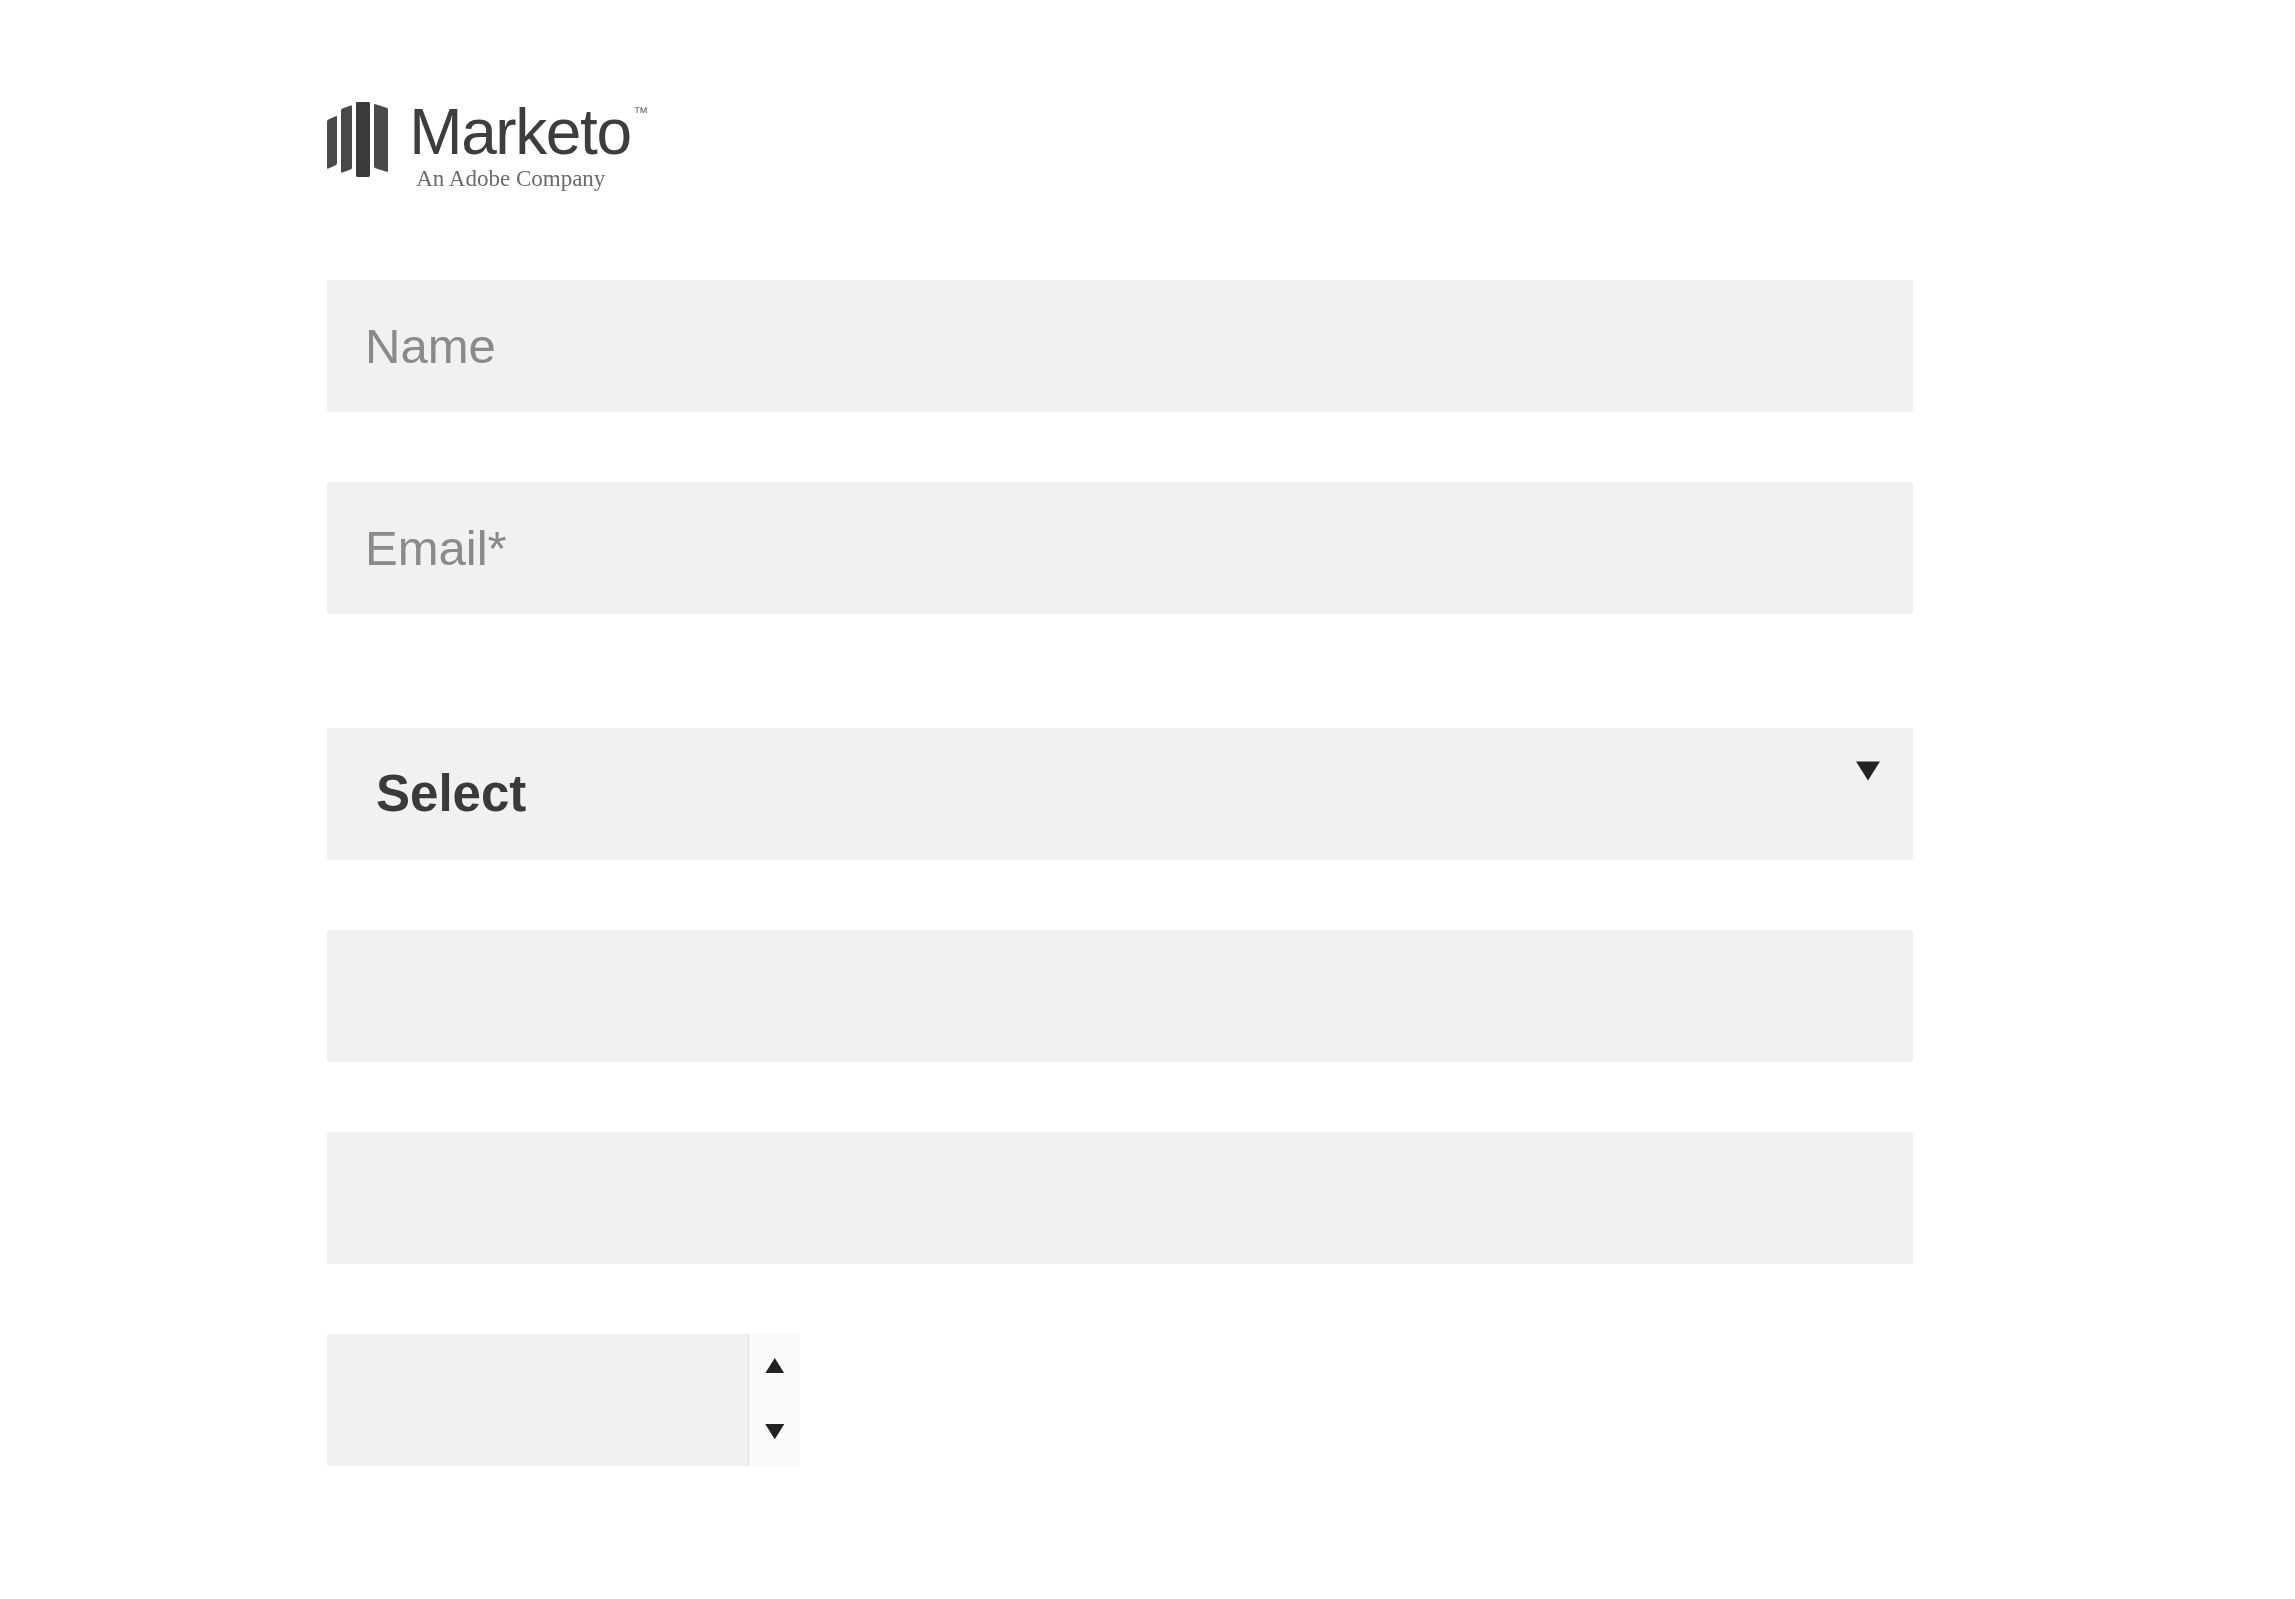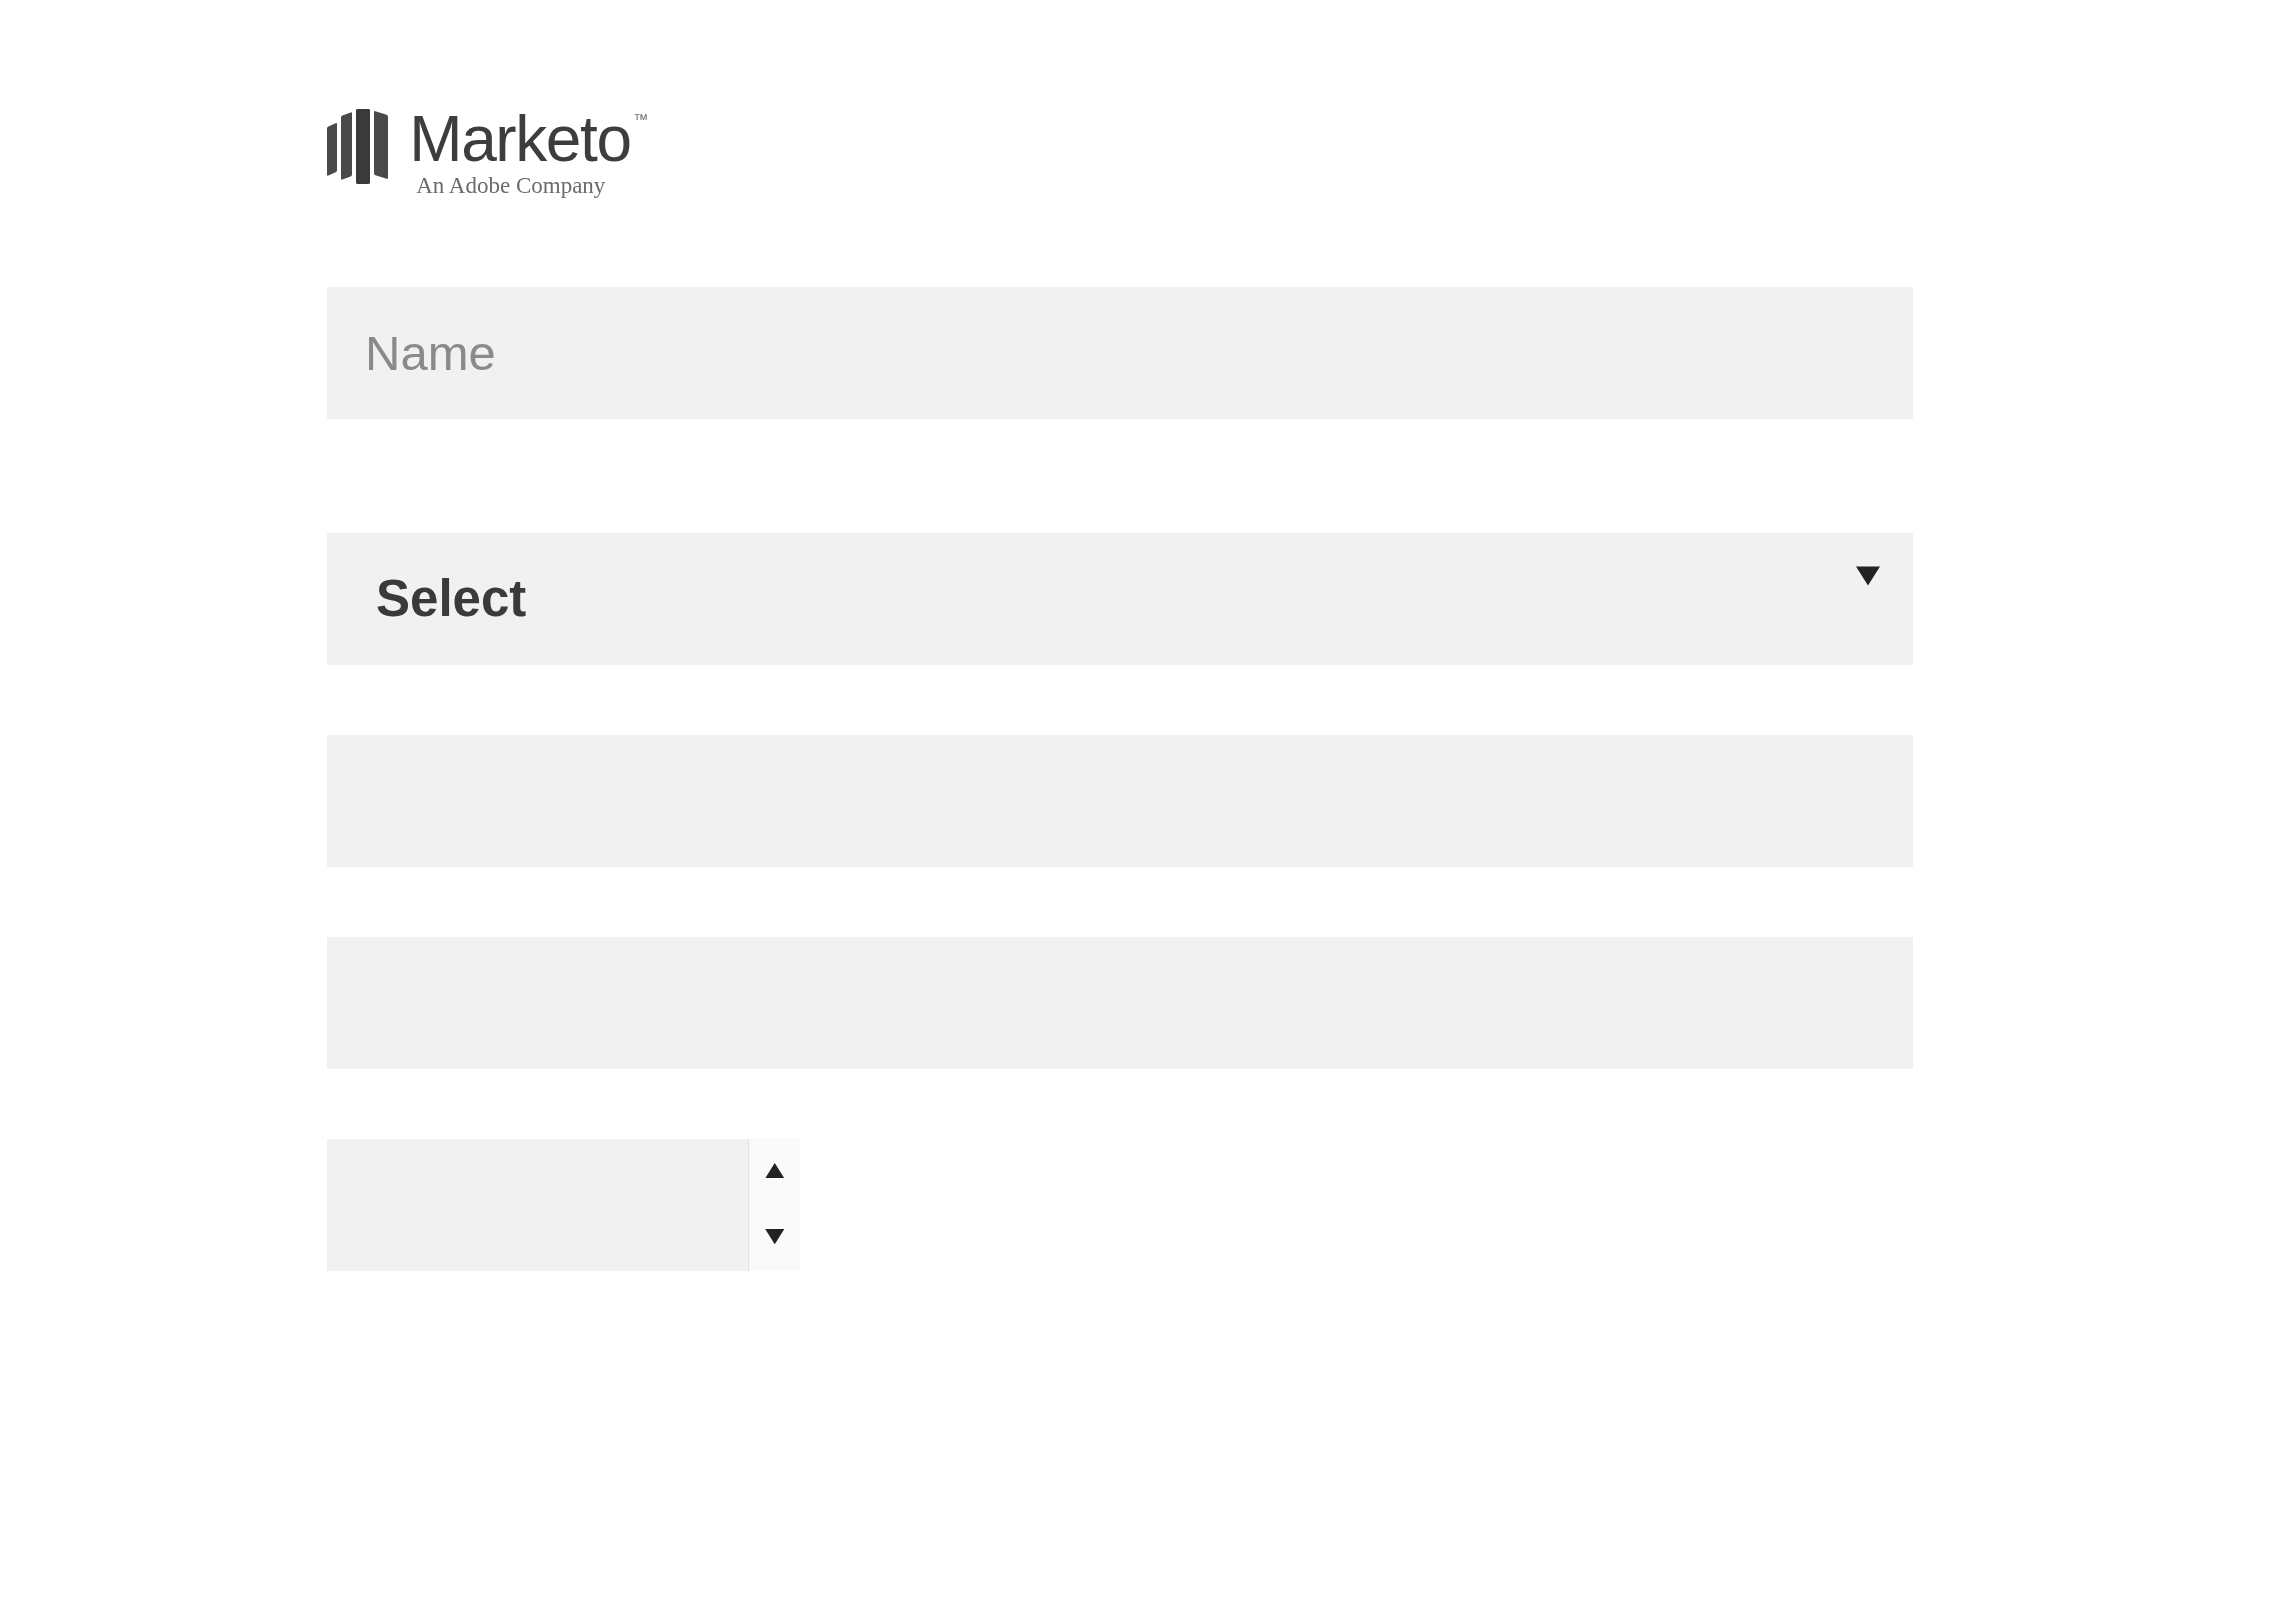--- a/index.html
+++ b/index.html
@@ -6,21 +6,21 @@
     body {
       background: #ffffff;
       font-family: "Helvetica Neue", Helvetica, Arial, sans-serif;
       width: 2295px;
       height: 1600px;
       position: relative;
     }
     .form-wrap {
       position: absolute;
       left: 327px;
-      top: 107px;
+      top: 100px;
       width: 1586px;
     }
     .logo {
       display: flex;
       align-items: flex-start;
       gap: 21px;
       margin-bottom: 90px;
       color: #4a4a4a;
     }
     .logo-mark {
@@ -163,20 +163,21 @@
         <span>Marketo</span><span class="tm">™</span>
       </div>
       <div class="logo-sub">An Adobe Company</div>
     </div>
   </div>
 
   <div class="form">
 
     <input class="field" type="text" placeholder="Name" value="" style="">
 
+    <input class="field" type="text" placeholder="Email*" value="" style="">
 
     <div class="select-wrap">
       <select class="select">
         <option>Select</option>
       </select>
       <span class="select-caret">
         <svg viewBox="0 0 10 8">
             <polygon points="0,0 10,0 5,8"></polygon>
           </svg>
       </span>

